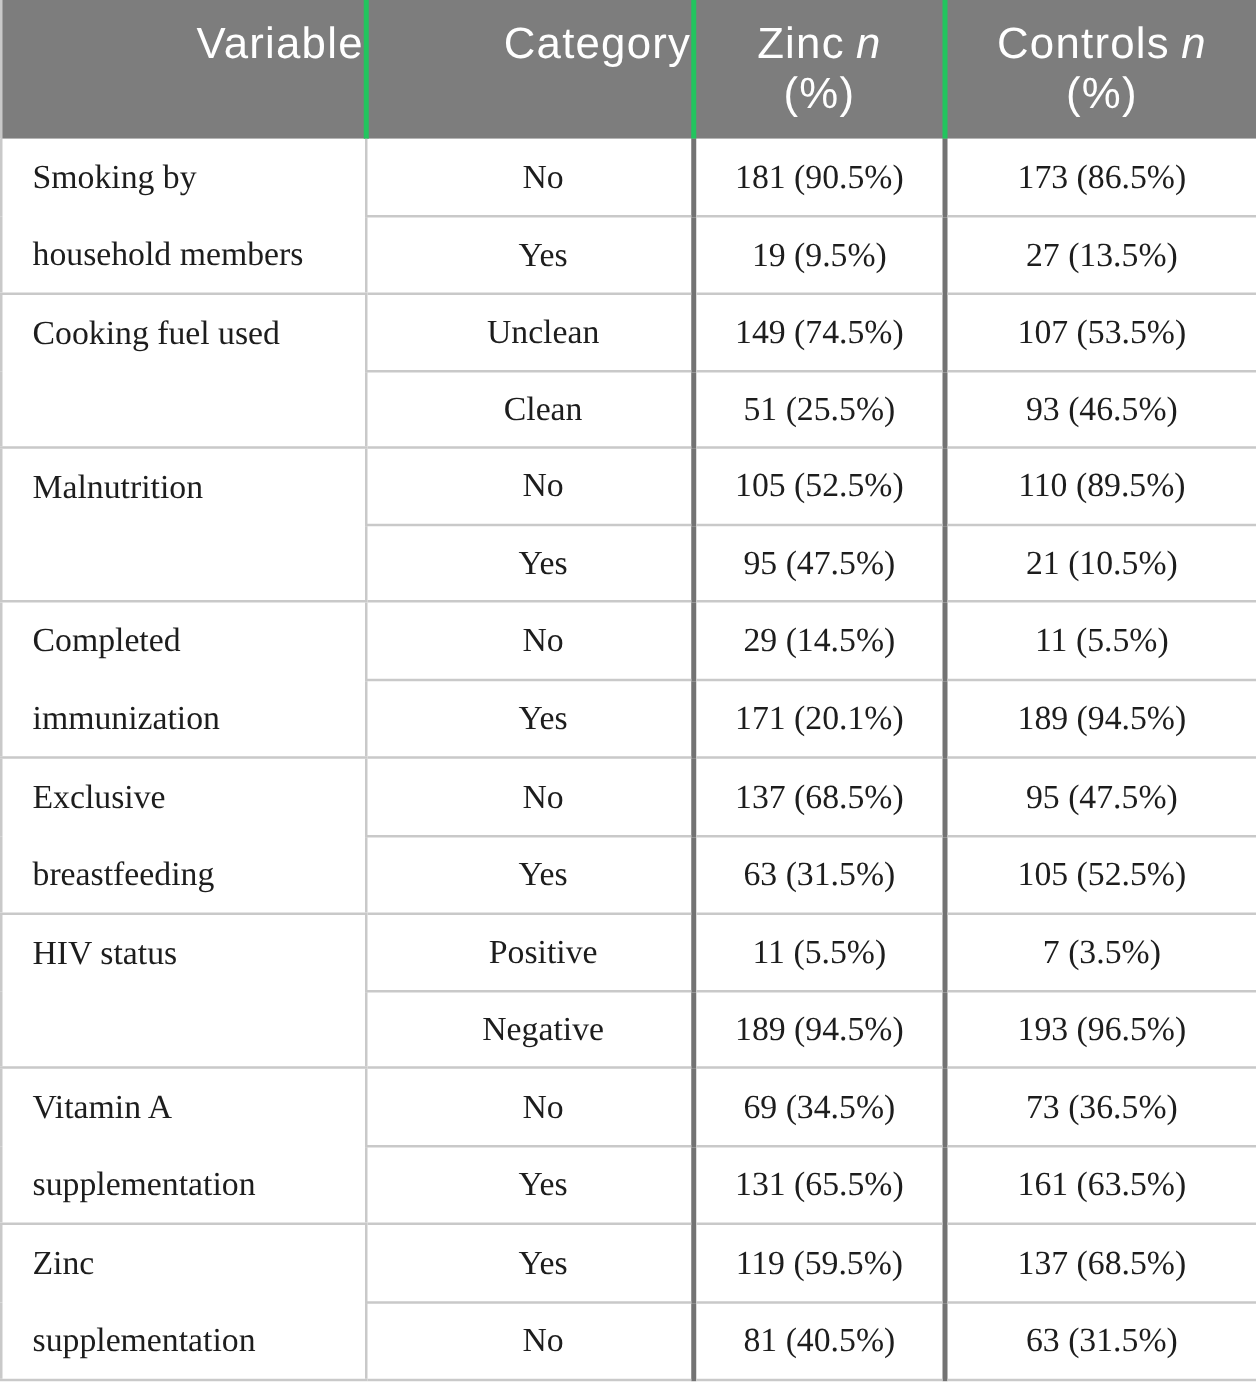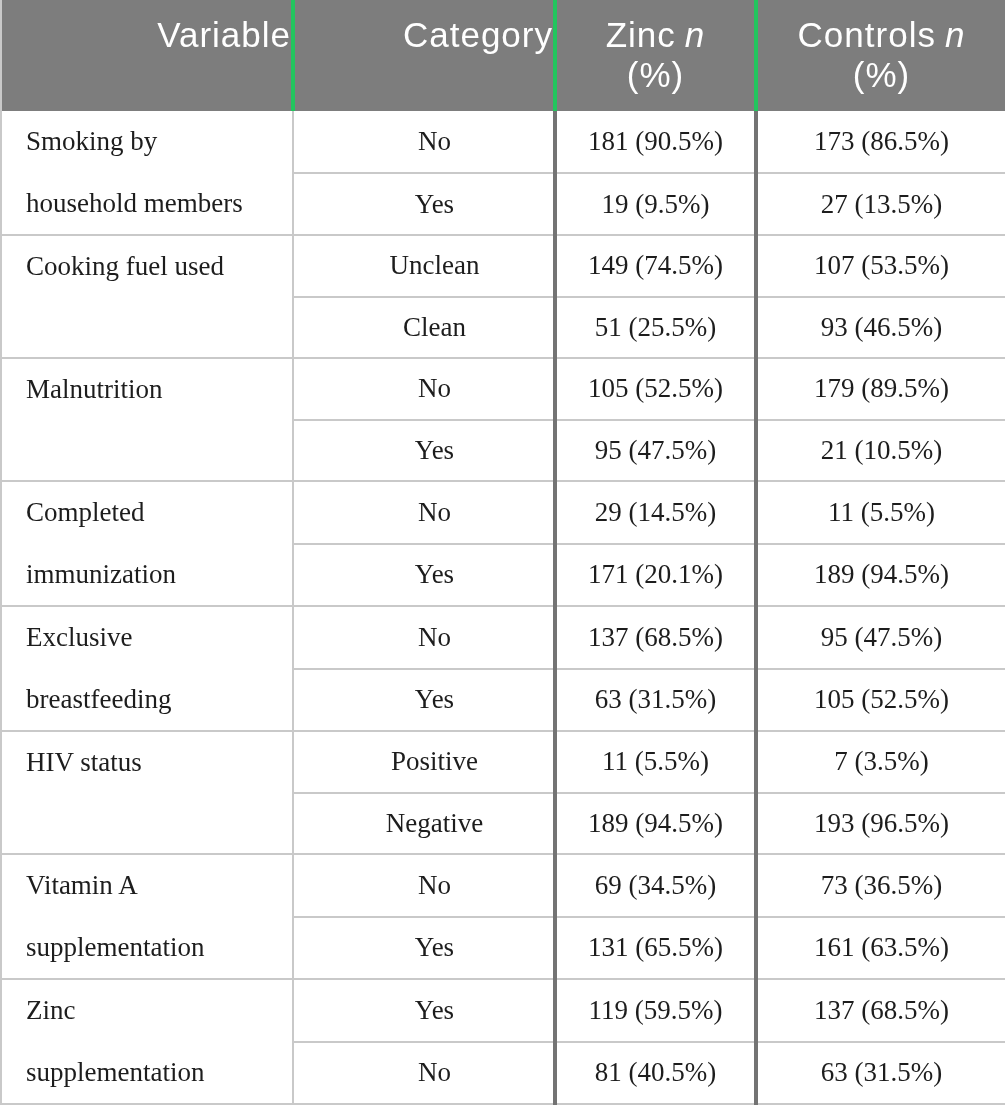--- a/index.html
+++ b/index.html
@@ -115,21 +115,21 @@
         </tr>
         <tr>
           <td class="cat">Clean</td>
           <td class="num">51 (25.5%)</td>
           <td class="num">93 (46.5%)</td>
         </tr>
         <tr>
           <td rowspan="2" class="var">Malnutrition</td>
           <td class="cat">No</td>
           <td class="num">105 (52.5%)</td>
-          <td class="num">179 (89.5%)</td>
+          <td class="num">110 (89.5%)</td>
         </tr>
         <tr>
           <td class="cat">Yes</td>
           <td class="num">95 (47.5%)</td>
           <td class="num">21 (10.5%)</td>
         </tr>
         <tr>
           <td rowspan="2" class="var">Completed
 immunization</td>
           <td class="cat">No</td>

